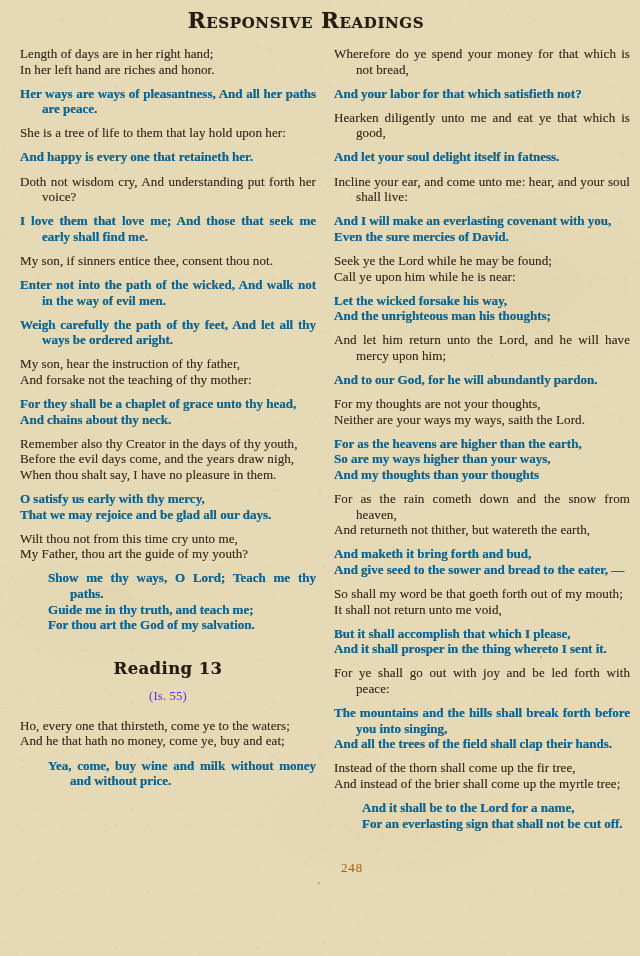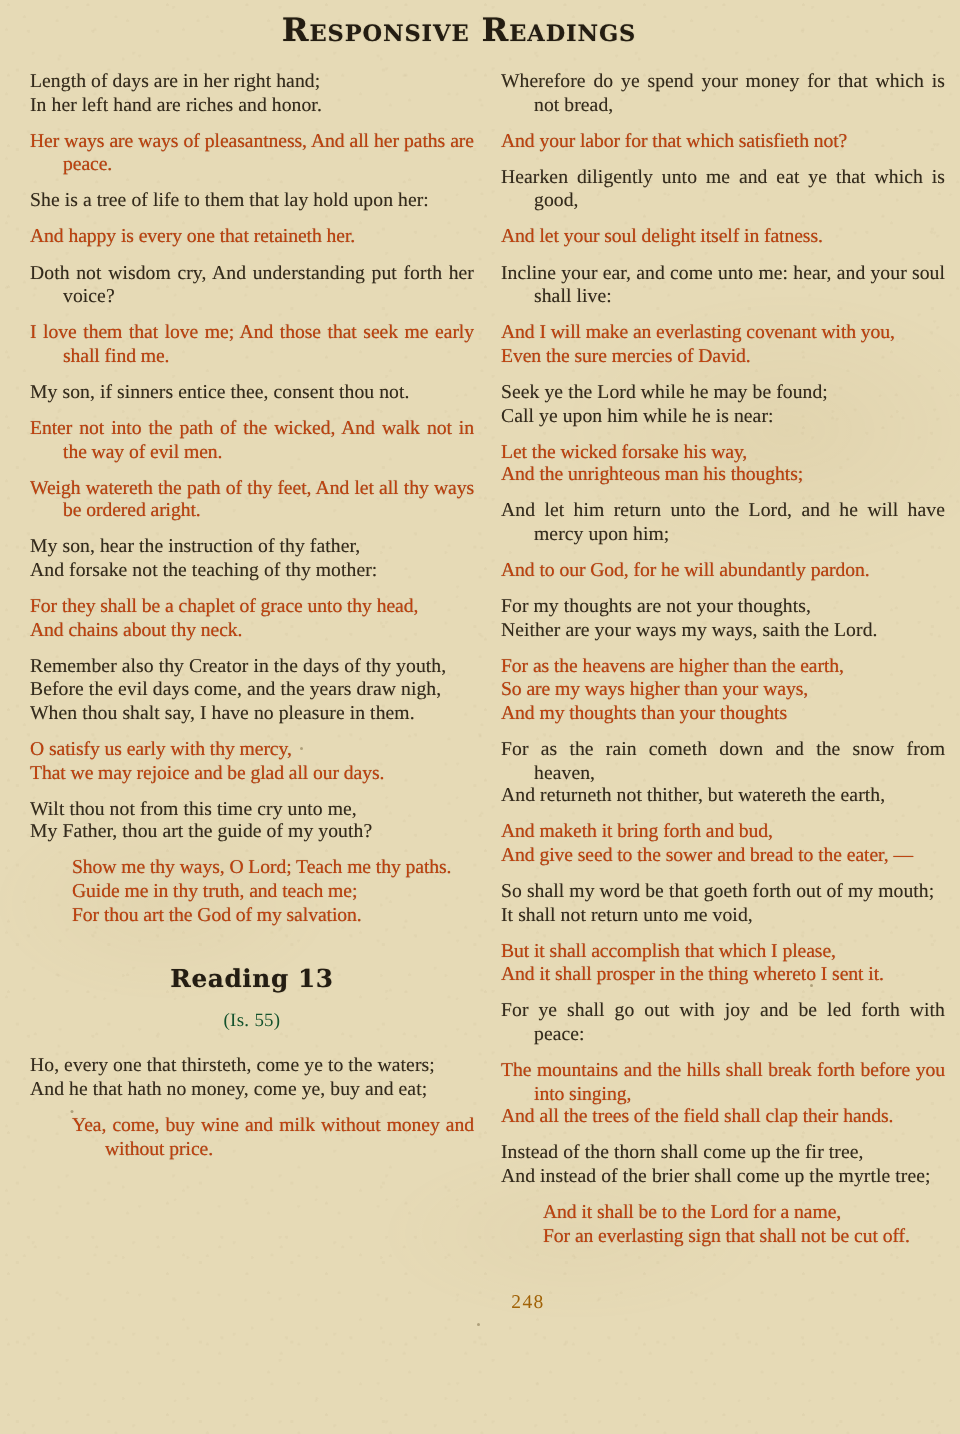--- a/index.html
+++ b/index.html
@@ -113,23 +113,23 @@
     text-align-last: left;
     -webkit-hyphens: none;
     hyphens: none;
     text-shadow: 0 0 0.45px rgba(52,43,28,0.40);
   }
   .line.lead {
     font-weight: 400;
     letter-spacing: 0.05px;
   }
   .line.resp {
-    font-weight: 400;
+    font-weight: 700;
     letter-spacing: -0.05px;
-    color: #c2410c;
+    color: #0369a1;
     text-shadow: 0 0 0.5px rgba(42,34,21,0.55);
   }
   
   .line.nojust {
     text-align: left;
   }
 
   
   .reading-head {
     text-align: center;
@@ -137,21 +137,21 @@
     font-weight: 700;
     font-size: 16.5px;
     letter-spacing: 0.4px;
     color: #241d12;
     margin: 26px 0 0 0;
     text-shadow: 0 0 0.6px rgba(36,29,18,0.5);
   }
   .reading-ref {
     text-align: center;
     font-size: 12.6px;
-    color: #14532d;
+    color: #6d28d9;
     margin: 11px 0 14px 0;
     letter-spacing: 0.2px;
   }
 
   
   .folio {
     position: absolute;
     left: 0;
     top: 860px;
     width: 640px;
@@ -210,21 +210,21 @@
           <div class="stanza">
             <p class="line resp">I love them that love me; And those that seek me early shall find me.</p>
           </div>
           <div class="stanza">
             <p class="line lead">My son, if sinners entice thee, consent thou not.</p>
           </div>
           <div class="stanza">
             <p class="line resp">Enter not into the path of the wicked, And walk not in the way of evil men.</p>
           </div>
           <div class="stanza">
-            <p class="line resp">Weigh watereth the path of thy feet, And let all thy ways be ordered aright.</p>
+            <p class="line resp">Weigh carefully the path of thy feet, And let all thy ways be ordered aright.</p>
           </div>
           <div class="stanza">
             <p class="line lead">My son, hear the instruction of thy father,</p>
             <p class="line lead nojust">And forsake not the teaching of thy mother:</p>
           </div>
           <div class="stanza">
             <p class="line resp">For they shall be a chaplet of grace unto thy head,</p>
             <p class="line resp nojust">And chains about thy neck.</p>
           </div>
           <div class="stanza">

